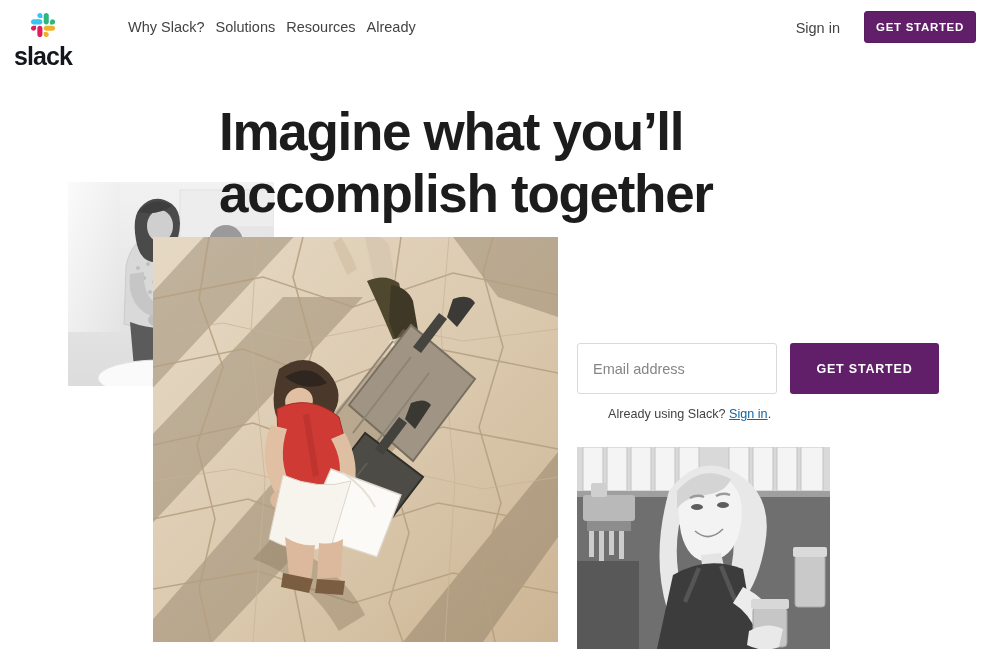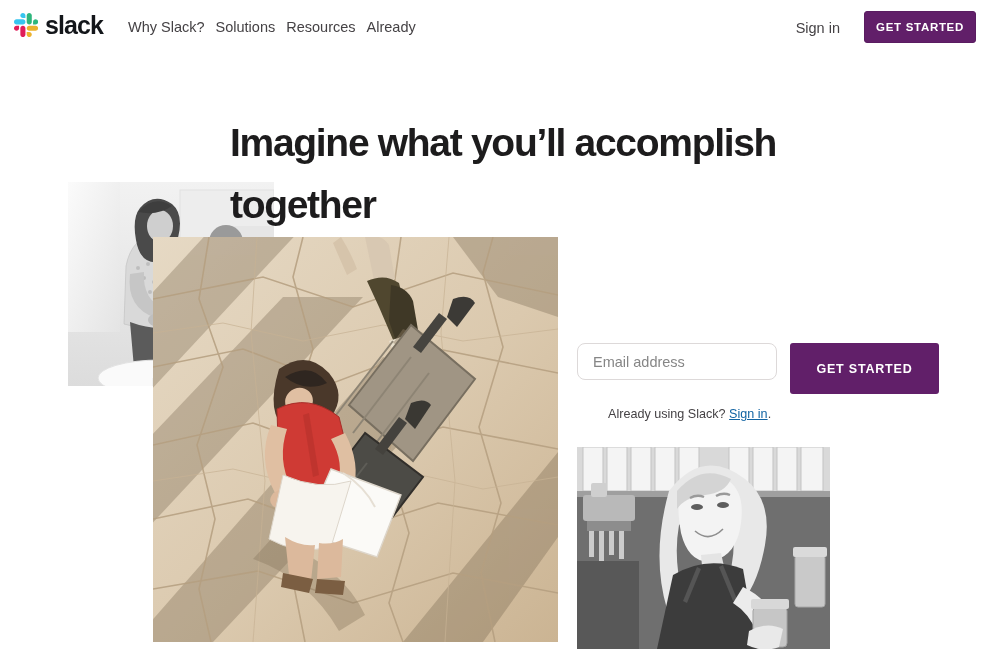--- a/index.html
+++ b/index.html
@@ -13,21 +13,21 @@
   }
 
   .page { position: relative; width: 1000px; height: 649px; background: #fff; overflow: hidden; }
 
   
   .header {
     position: absolute; top: 0; left: 0; width: 1000px; height: 56px;
     background: #fff; z-index: 60;
     display: flex; align-items: center;
   }
-  .brand { position: absolute; left: 14px; top: 13px; display: flex; align-items: center; gap: 7px; }
+  .brand { position: absolute; left: 14px; top: 13px; display: flex; align-items: center; gap: 7px; flex-direction: column; }
   .slack-mark { width: 24px; height: 24px; display: block; }
   .brand-word {
     font-size: 25px; font-weight: 700; color: #13161a; letter-spacing: -0.9px;
     line-height: 24px; font-family: "Liberation Sans", sans-serif;
   }
   .nav { position: absolute; left: 128px; top: 17px; display: flex; gap: 11px; }
   .nav a {
     font-size: 14.5px; color: #454245; text-decoration: none; line-height: 20px;
     white-space: nowrap;
   }
@@ -41,23 +41,23 @@
     background: #611f69; color: #ffffff;
     border: 1px solid #5a1c61; border-radius: 3px;
     font-size: 11.5px; font-weight: 700; letter-spacing: 0.7px;
     display: flex; align-items: center; justify-content: center;
     cursor: pointer; text-decoration: none;
   }
 
   
   .headline {
     position: absolute; left: 214px; top: 96px; width: 560px;
-    font-size: 39px; font-weight: 700; color: #1d1c1d;
+    font-size: 53px; font-weight: 700; color: #1d1c1d;
     line-height: 62px; letter-spacing: -1.3px;
-    z-index: 40; margin: 16px;
+    z-index: 40; margin: 5px;
   }
 
   
   .photo { position: absolute; overflow: hidden; }
 
   
   .photo-office { left: 68px; top: 182px; width: 206px; height: 204px; z-index: 10; background: #e9eaec; }
   
   .photo-travel { left: 153px; top: 237px; width: 405px; height: 405px; z-index: 30; background: #cdb79a; }
   
@@ -66,22 +66,22 @@
   
   .lede {
     position: absolute; left: 578px; top: 244px; width: 362px;
     font-size: 14.6px; line-height: 23px; color: #454245; margin: 0; z-index: 40;
   }
   .form-row {
     position: absolute; left: 577px; top: 343px; z-index: 40;
     display: flex; align-items: flex-start; gap: 13px;
   }
   .email-input {
-    width: 200px; height: 37px;
-    border: 1px solid #ddd9d9; border-radius: 8px;
+    width: 200px; height: 51px;
+    border: 1px solid #ddd9d9; border-radius: 3px;
     padding: 0 15px; font-size: 14.5px; color: #1d1c1d;
     font-family: "Liberation Sans", sans-serif; background: #fff; outline: none;
   }
   .email-input::placeholder { color: #868686; }
   .btn-getstarted-hero {
     width: 149px; height: 51px;
     background: #611f69; color: #ffffff; border: none; border-radius: 3px;
     font-size: 12.5px; font-weight: 700; letter-spacing: 0.8px;
     font-family: "Liberation Sans", sans-serif;
     display: flex; align-items: center; justify-content: center; cursor: pointer;

